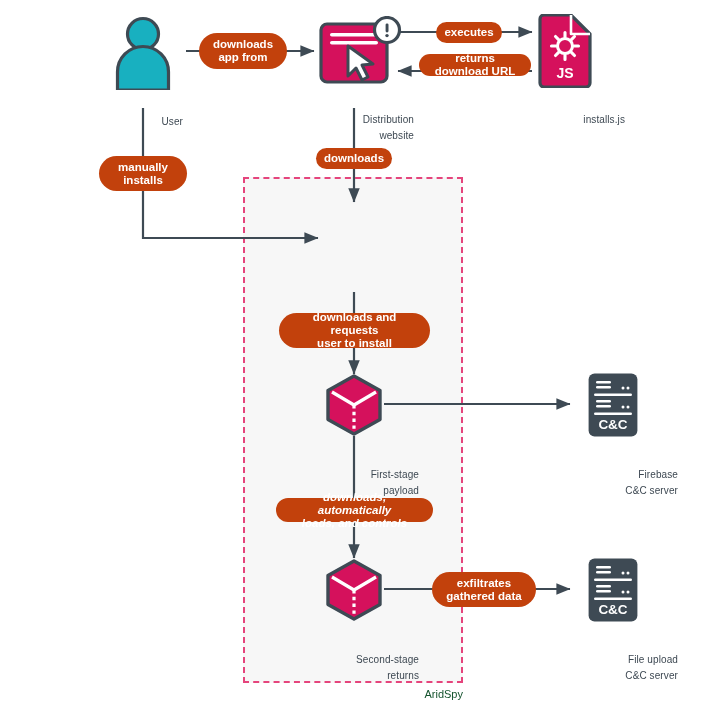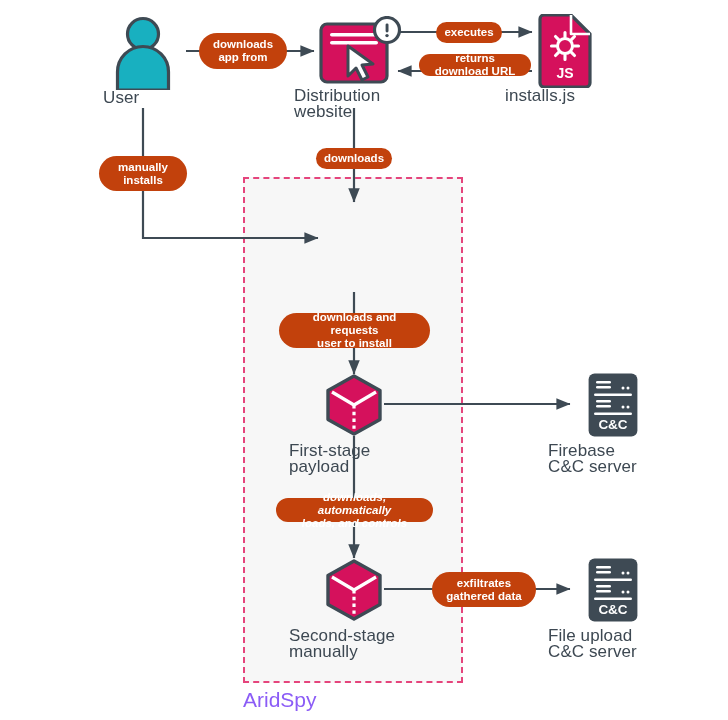--- a/index.html
+++ b/index.html
@@ -11,49 +11,50 @@
     position:relative;
     width:728px;
     height:720px;
     background:#ffffff;
     overflow:hidden;
   }
   svg.layer{position:absolute;left:0;top:0;width:728px;height:720px;}
   .node{position:absolute;}
   .caption{
     position:absolute;
-    text-align:left;
+    text-align:right;
     color:#3D4852;
-    font-size:17px;
+    font-size:10px;
     line-height:16px;
     letter-spacing:.1px;
     white-space:pre-line;
+    margin-top:24px;
   }
   .pill{
     position:absolute;
     background:#c2410c;
     color:#ffffff;
     border-radius:999px;
     font-size:11.5px;
     font-weight:bold;
     line-height:13px;
     text-align:center;
     display:flex;
     align-items:center;
     justify-content:center;
     white-space:pre-line;
     padding:0 11px;
     box-sizing:border-box;
     letter-spacing:0px;
   }
   .group-label{
     position:absolute;
-    color:#8b5cf6;
-    font-size:21px;
-    text-align:left;
+    color:#14532d;
+    font-size:11px;
+    text-align:right;
     width:100%;
   }
   .dashedbox{
     position:absolute;
     box-sizing:border-box;
     background:#F7F7F7;
     border:2.5px dashed #E5447C;
   }
 </style>
 </head>
@@ -142,21 +143,21 @@
 payload</div>
 
   <div class="node" style="left:324px;top:559px;width:60px;height:62px;">
     <svg viewBox="0 0 60 62" width="60" height="62">
       <path d="M30,2 L56,16.5 L56,45.5 L30,60 L4,45.5 L4,16.5 Z" fill="#D5115C" stroke="#3E4A54" stroke-width="3.4" stroke-linejoin="round"></path>
       <path d="M8,18 L30,31 L52,18" fill="none" stroke="#ffffff" stroke-width="3.2" stroke-linejoin="round"></path>
       <path d="M30,31 L30,57" fill="none" stroke="#ffffff" stroke-width="3.2" stroke-dasharray="3.4 3.4"></path>
     </svg>
   </div>
   <div class="caption" style="left:289px;top:628px;width:130px;">Second-stage
-manually</div>
+returns</div>
 
   <div class="node" style="left:587px;top:372px;width:52px;height:66px;">
     <svg viewBox="0 0 52 66" width="52" height="66">
       <rect x="1.6" y="1.6" width="48.8" height="62.8" rx="6" fill="#3E4A54"></rect>
       <g fill="#ffffff">
         <rect x="9" y="9" width="15" height="2.6" rx="1.3"></rect>
         <rect x="9" y="14" width="15" height="2.6" rx="1.3"></rect>
         <circle cx="36" cy="16" r="1.5"></circle>
           <circle cx="41" cy="16" r="1.5"></circle>
         <rect x="7" y="21.5" width="38" height="2.4" rx="1.2"></rect>

